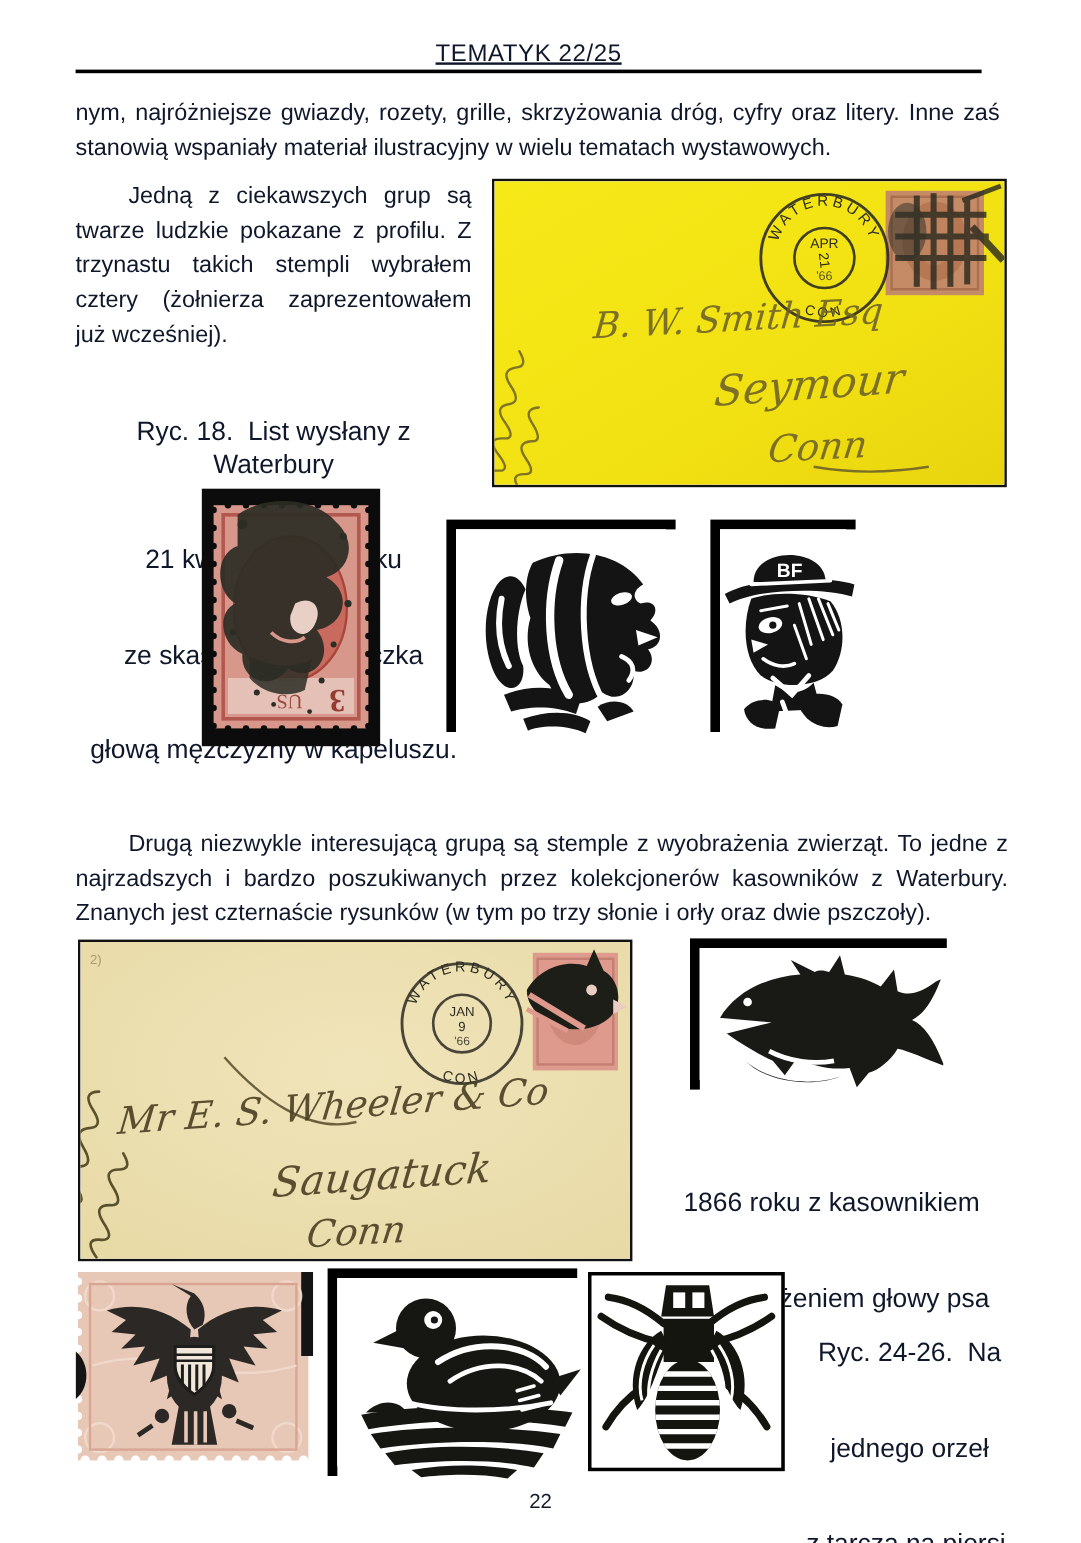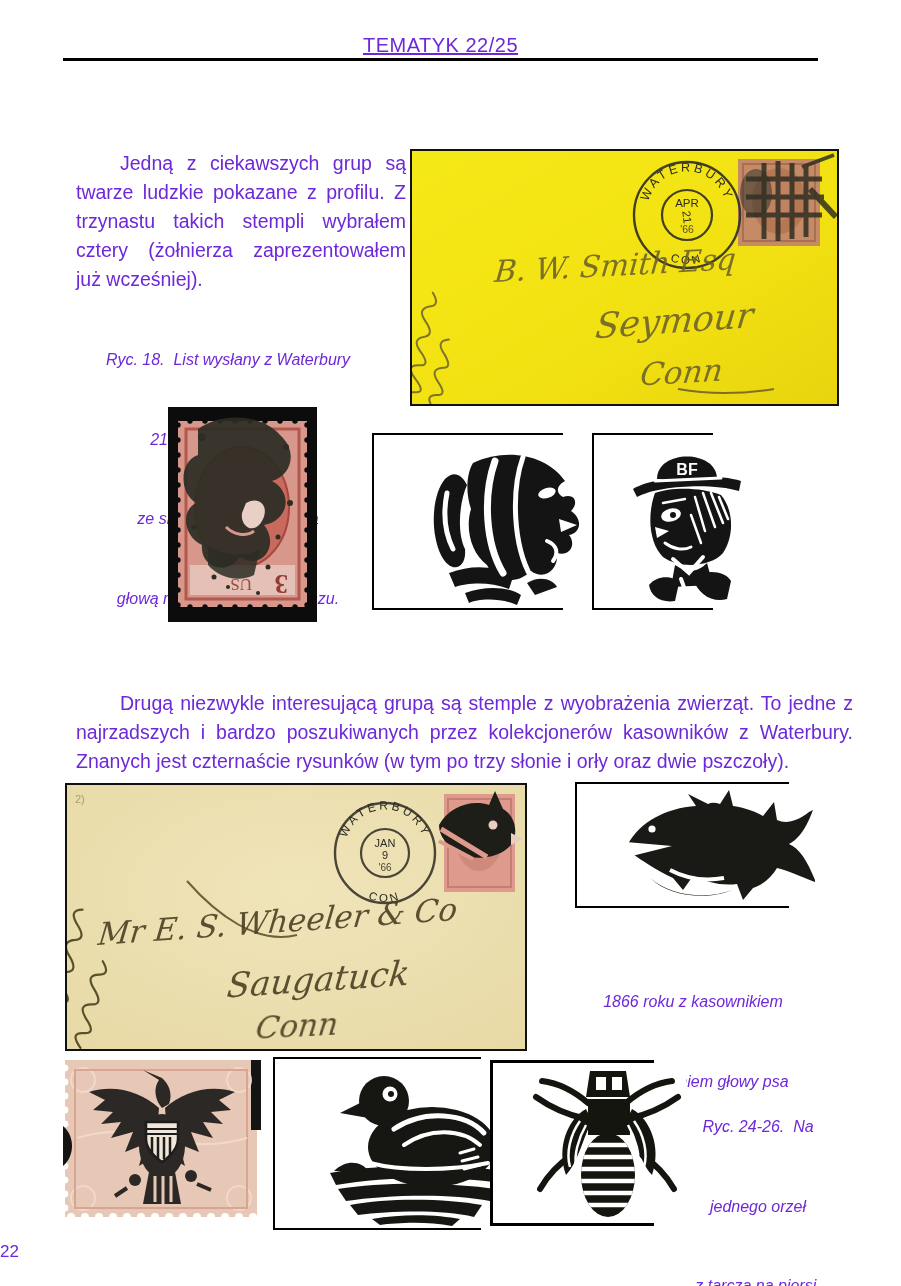--- a/index.html
+++ b/index.html
@@ -1,44 +1,45 @@
 <!DOCTYPE html>
 <html><head>
 <meta charset="utf-8">
 <style>
   html,body{margin:0;padding:0;background:#ffffff;}
   .page{position:relative;width:901px;height:1286px;background:#ffffff;overflow:hidden;
-        font-family:"Liberation Sans",sans-serif;color:#6d28d9;}
+        font-family:"Liberation Sans",sans-serif;color:#0f172a;}
   .abs{position:absolute;}
   
   .hdr{position:absolute;left:63px;top:34px;width:755px;border-bottom:3px solid #000;
        text-align:center;padding-bottom:1px;}
   .hdr span{font-size:20px;letter-spacing:0.5px;text-decoration:underline;}
   
   .para{font-size:19.5px;line-height:29px;text-align:justify;}
-  .ind{text-indent:44px;margin-left:13px;}
-  .caption{font-style:italic;font-size:16px;line-height:26.5px;text-align:center;white-space:pre-wrap;}
-  .pageno{position:absolute;left:0;top:1242px;width:901px;text-align:left;font-size:17px;}
+  .ind{text-indent:44px;}
+  .caption{font-size:22px;line-height:26.5px;text-align:center;white-space:pre-wrap;}
+  .pageno{position:absolute;left:0;top:1242px;width:901px;text-align:center;font-size:17px;}
   
-  .frame{position:absolute;background:#fff;border:2px solid #000000;box-sizing:border-box;padding-left:35px;}
+  .frame{position:absolute;background:#fff;border:8px solid #000000;box-sizing:border-box;}
   .env{position:absolute;border:2px solid #111;box-sizing:border-box;}
   svg{display:block;}
   .pmtxt{font-family:"Liberation Sans",sans-serif;letter-spacing:3px;fill:#2d2c22;}
   .pmdate{font-family:"Liberation Sans",sans-serif;fill:#2d2c22;}
   .script{font-family:"DejaVu Serif",serif;font-style:italic;}
 </style>
 </head>
 <body>
 
 <div class="page">
 
   <div class="hdr">
     <span>TEMATYK 22/25</span>
   </div>
 
+  <div class="abs para" style="left:63px;top:80px;width:770px;">nym, najróżniejsze gwiazdy, rozety, grille, skrzyżowania dróg, cyfry oraz litery. Inne zaś stanowią wspaniały materiał ilustracyjny w wielu tematach wystawowych.</div>
 
   <div class="abs para ind" style="left:63px;top:149px;width:330px;">Jedną z ciekawszych grup są twarze ludzkie pokazane z profilu. Z trzynastu takich stempli wybrałem cztery (żołnierza zaprezentowałem już wcześniej).</div>
 
   <div class="abs caption" style="left:63px;top:294px;width:330px;">
     <div>Ryc. 18.  List wysłany z Waterbury</div>
     <div>21 kwietnia 1866 roku</div>
     <div>ze skasowaniem znaczka</div>
     <div>głową mężczyzny w kapeluszu.</div>
   </div>
 

